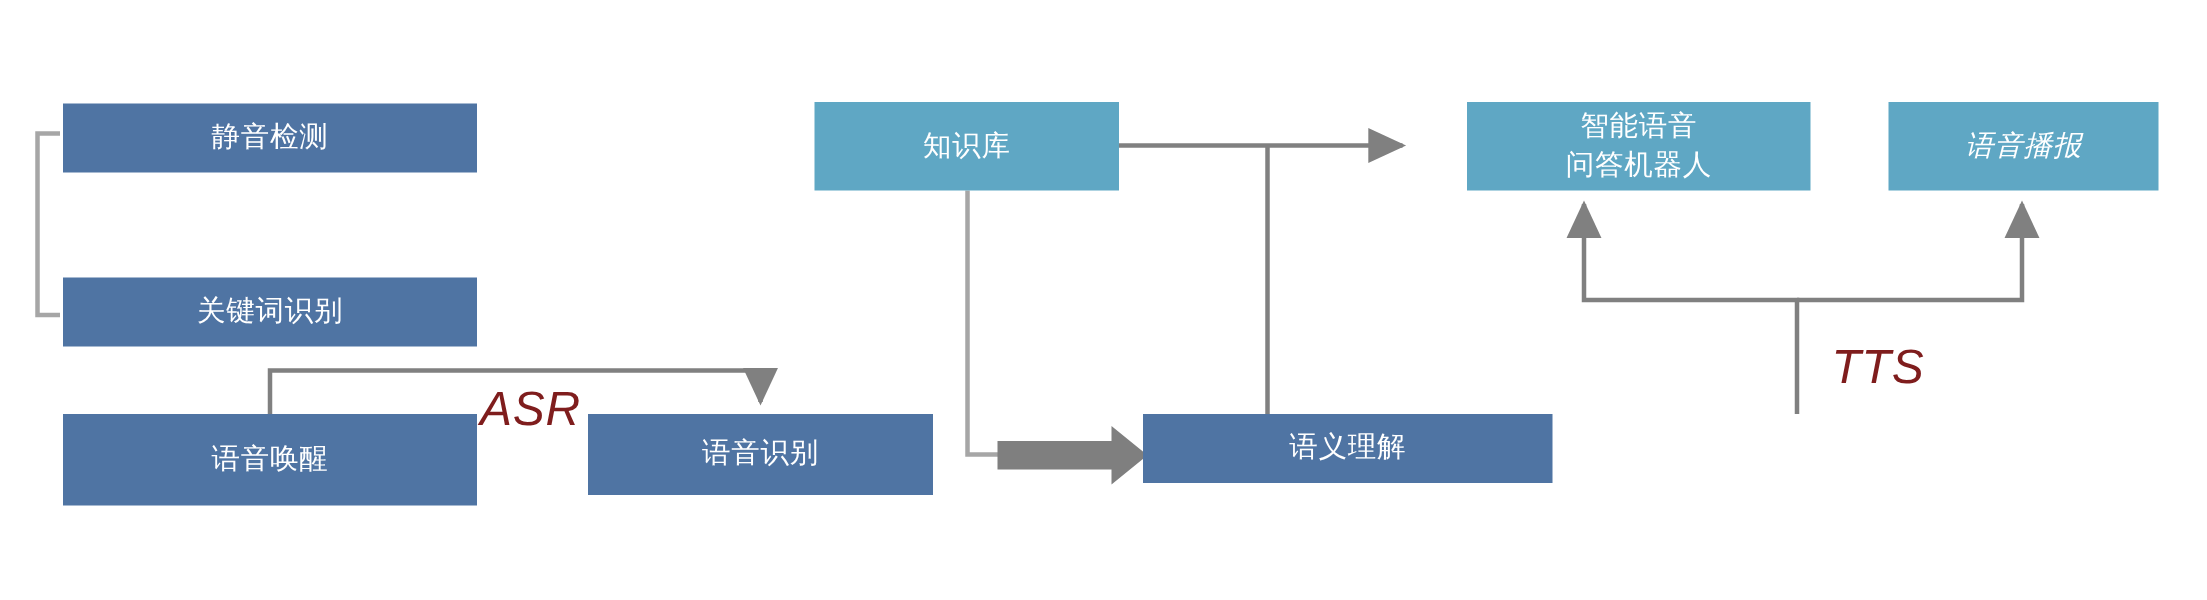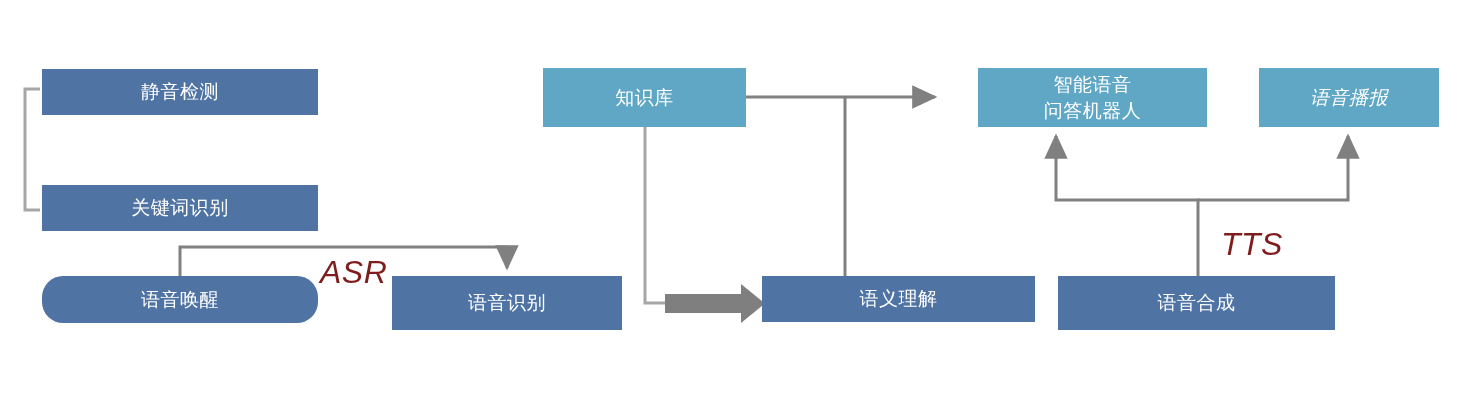--- a/index.html
+++ b/index.html
@@ -94,44 +94,41 @@
 
   <div class="node dark" style="left:42px;  top:69px;  width:276px; height:46px;">
     <span>静音检测</span>
   </div>
 
 
   <div class="node dark" style="left:42px;  top:185px; width:276px; height:46px;">
     <span>关键词识别</span>
   </div>
 
-  <div class="node dark" style="left:42px;  top:276px; width:276px; height:47px;border-radius:21px;">
+  <div class="node dark" style="left:42px;  top:276px; width:276px; height:61px;">
     <span>语音唤醒</span>
   </div>
 
   <div class="node dark" style="left:392px; top:276px; width:230px; height:54px;text-align:right;">
     <span>语音识别</span>
   </div>
 
   <div class="node light" style="left:543px; top:68px;  width:203px; height:59px;">
     <span>知识库</span>
   </div>
 
   <div class="node dark" style="left:762px; top:276px; width:273px; height:46px;">
     <span>语义理解</span>
   </div>
 
   <div class="node light" style="left:943px; top:68px;  width:229px; height:59px;margin-left:35px;">
     <span>智能语音
 问答机器人</span>
   </div>
 
-  <div class="node dark" style="left:1058px; top:276px; width:277px; height:54px;">
-    <span>语音合成</span>
-  </div>
 
   <div class="node light" style="left:1259px; top:68px; width:180px; height:59px;font-style:italic;">
     <span>语音播报</span>
   </div>
 
   <div class="label" style="left:320px; top:254px;">ASR</div>
 
   <div class="label" style="left:1221px; top:226px;">TTS</div>
 
 </div>

